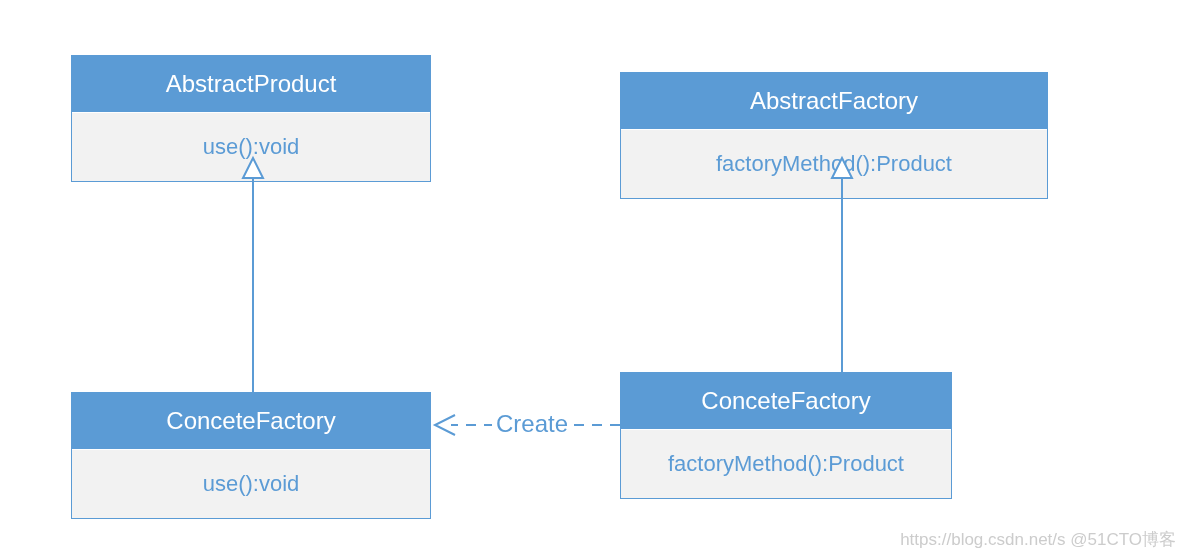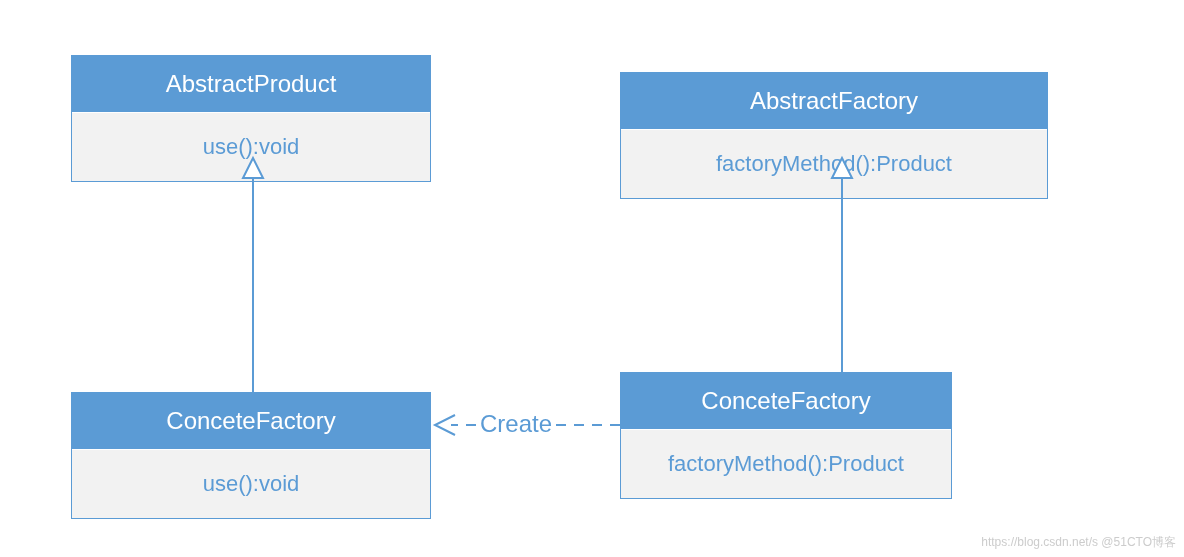--- a/index.html
+++ b/index.html
@@ -36,21 +36,21 @@
       color: #5b9bd5;
       font-size: 24px;
       background: #ffffff;
       padding: 0 4px;
     }
     .watermark {
       position: absolute;
       right: 8px;
       bottom: 6px;
       color: #cccccc;
-      font-size: 12px;
+      font-size: 17px;
     }
     svg.overlay {
       position: absolute;
       top: 0; left: 0;
       width: 1184px; height: 557px;
       pointer-events: none;
     }
   </style>
 </head>
 <body>
@@ -86,15 +86,15 @@
     <line x1="842" y1="372" x2="842" y2="178" stroke="#5b9bd5" stroke-width="2"></line>
     <polygon points="842,158 832,178 852,178" fill="#ffffff" stroke="#5b9bd5" stroke-width="2"></polygon>
   </g>
 
   <g>
     <line x1="620" y1="425" x2="451" y2="425" stroke="#5b9bd5" stroke-width="2" stroke-dasharray="10,8"></line>
     <polyline points="455,415 435,425 455,435" fill="none" stroke="#5b9bd5" stroke-width="2"></polyline>
   </g>
 </svg>
 
-<div class="connector-label" style="left:476px; top:410px;">Create</div>
+<div class="connector-label" style="left:492px; top:410px;">Create</div>
 
 <div class="watermark">https://blog.csdn.net/s  @51CTO博客</div>
 
 </body></html>

